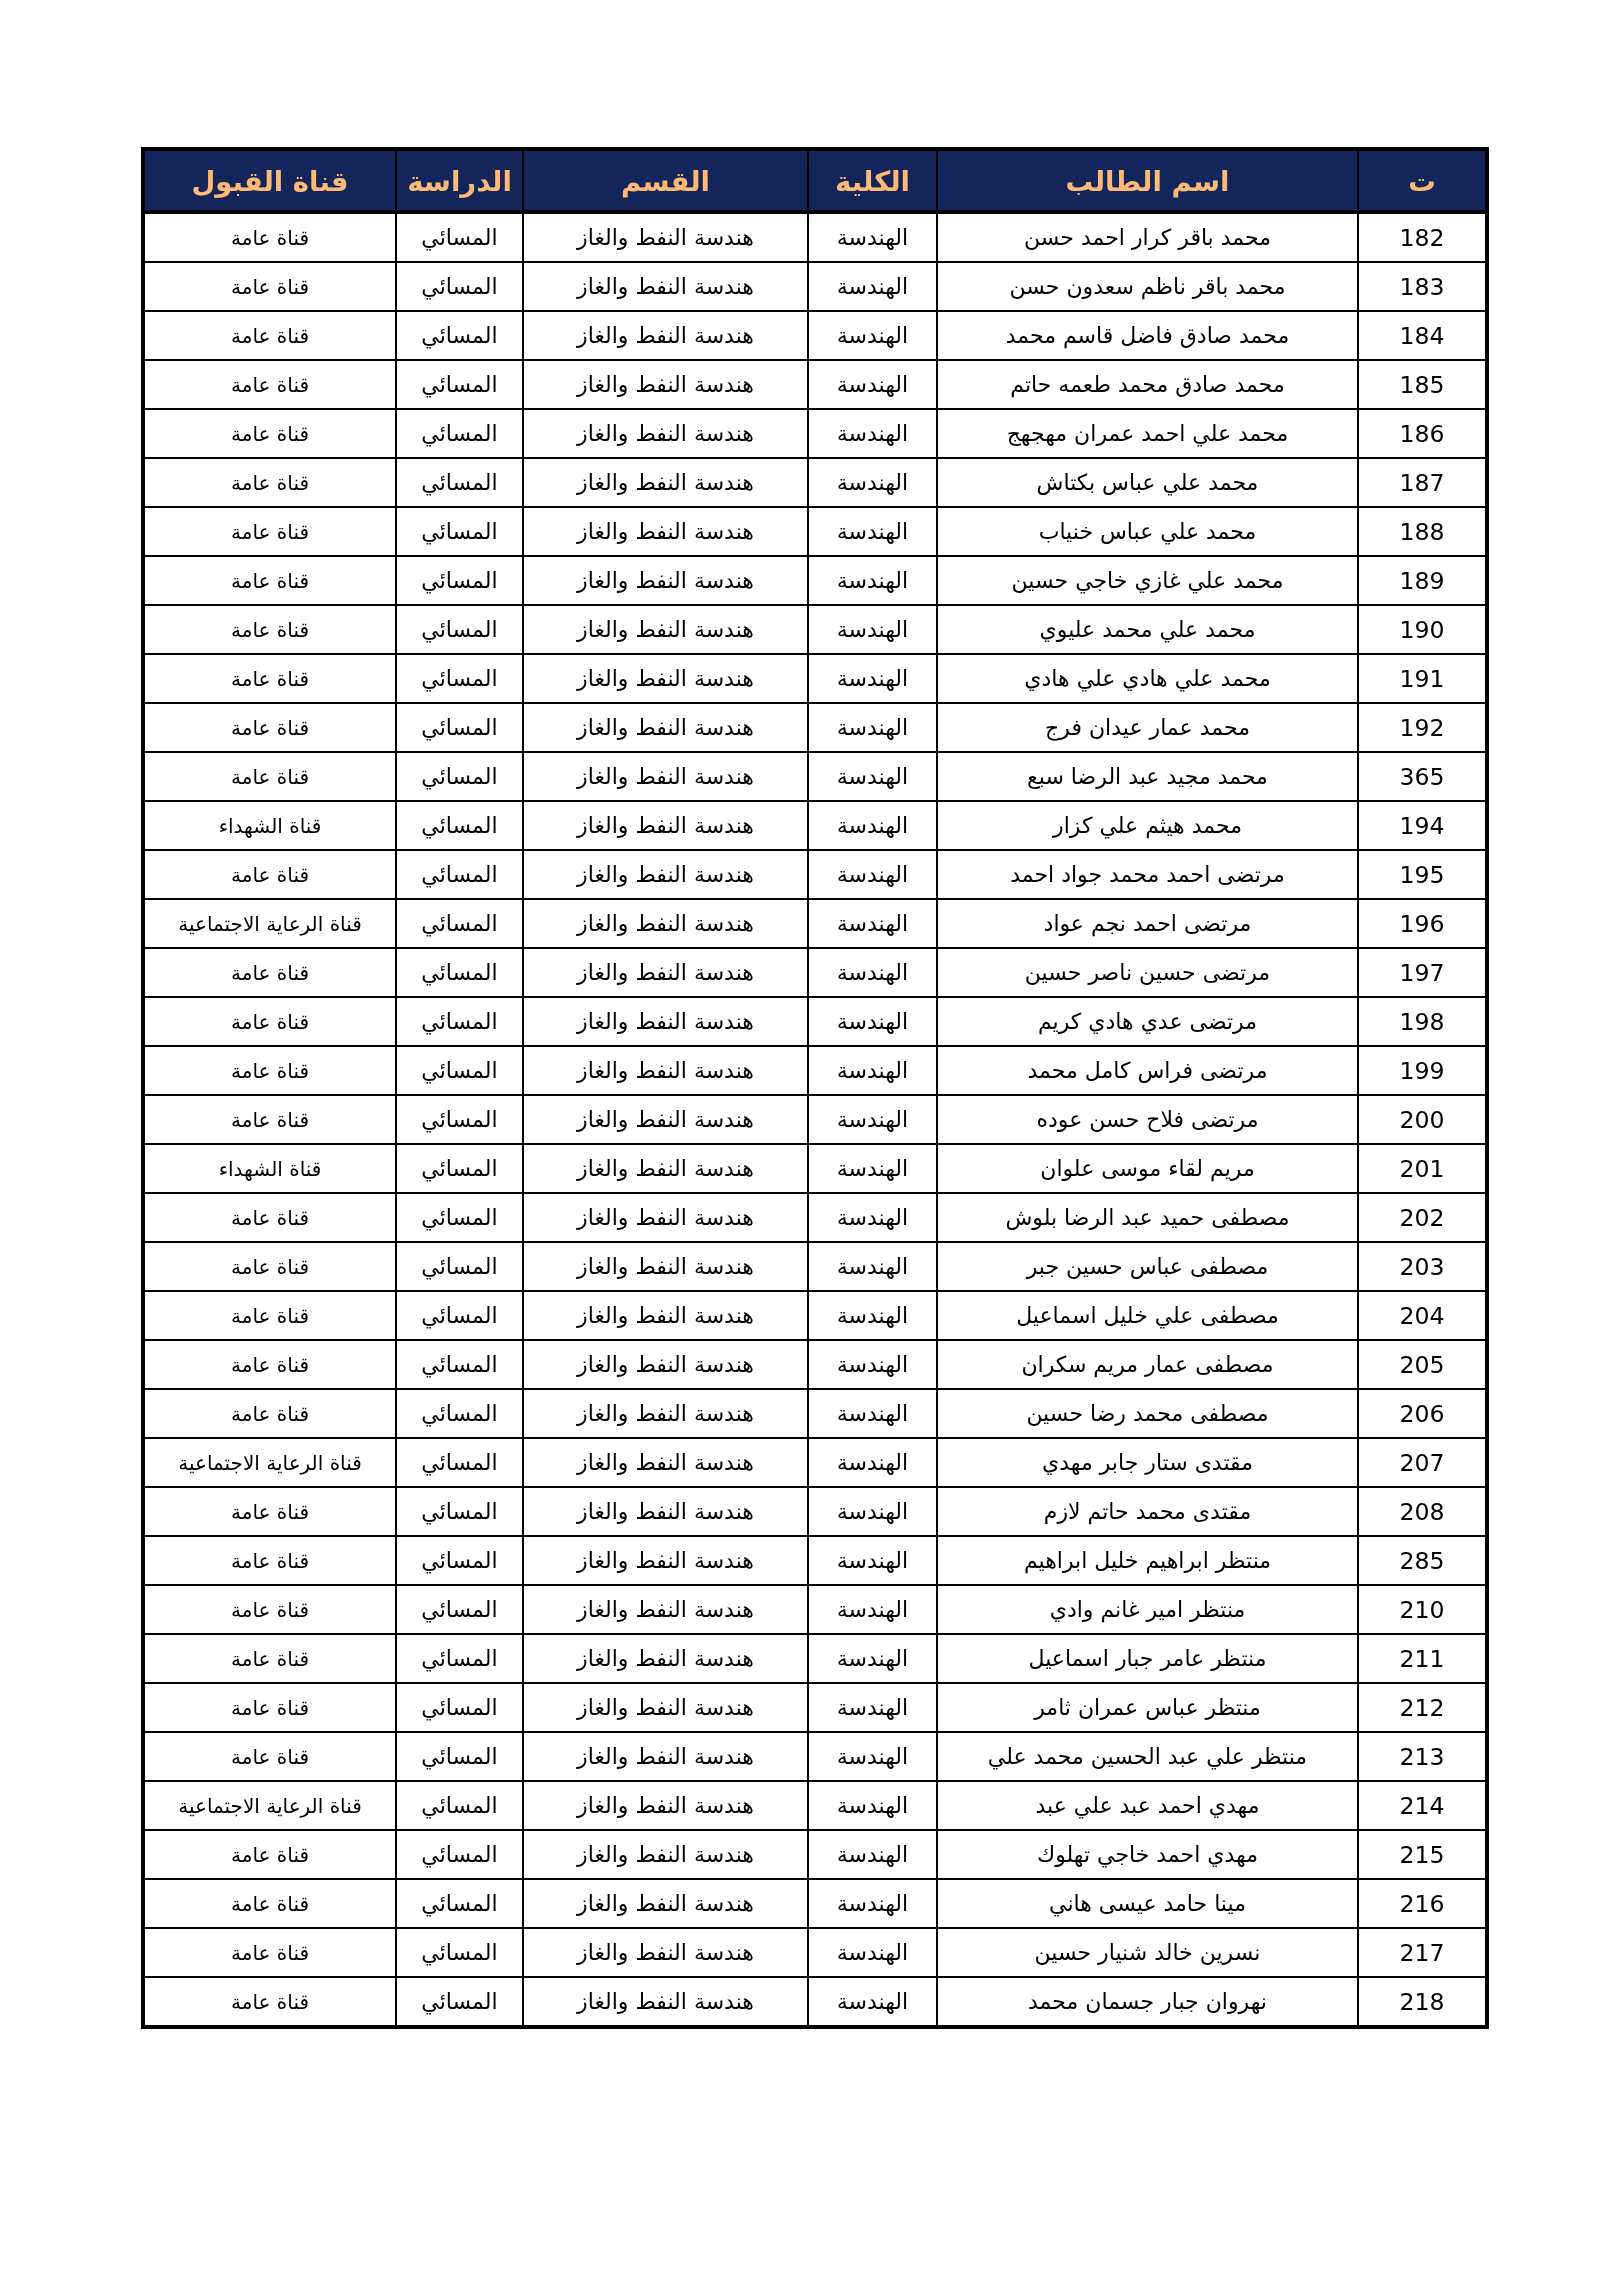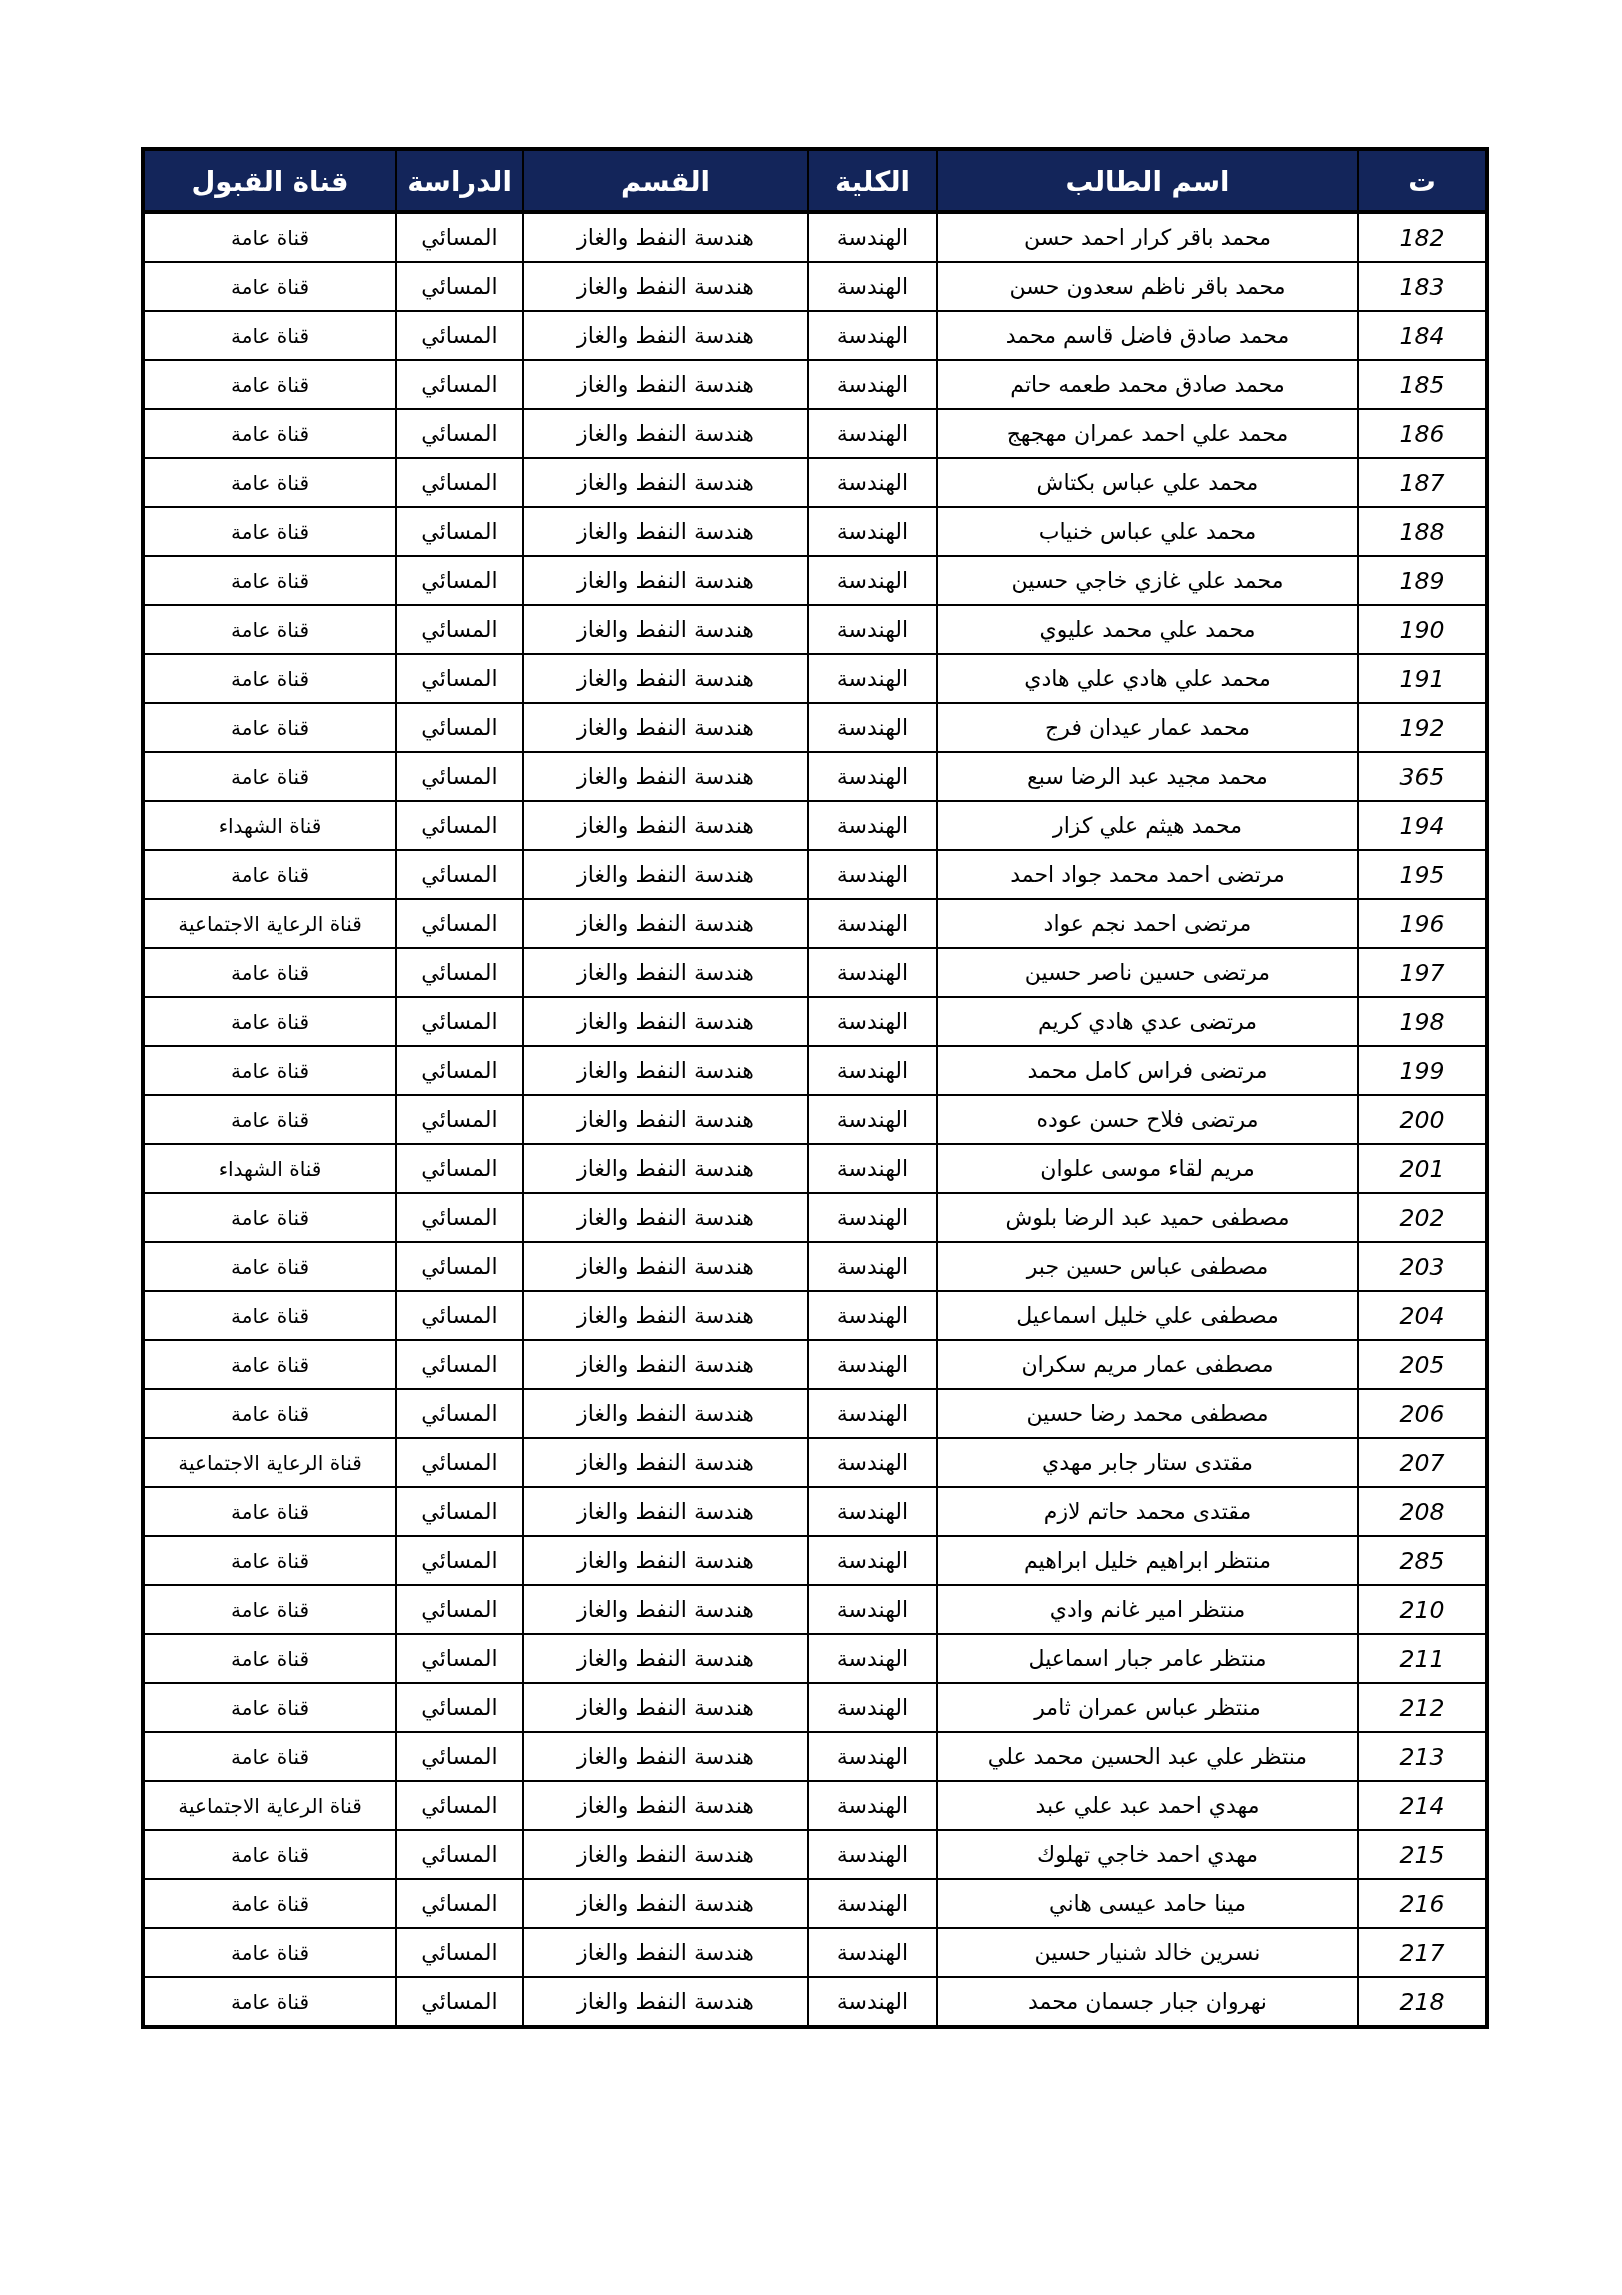--- a/index.html
+++ b/index.html
@@ -12,28 +12,28 @@
     position:absolute;left:141px;top:147px;width:1343px;
     border-collapse:collapse;table-layout:fixed;direction:rtl;
     border:4.6px solid #000;
   }
   .students-table th,.students-table td{
     border:2.6px solid #000;
     text-align:center;vertical-align:middle;
     padding:0 3.9px;white-space:nowrap;overflow:hidden;
   }
   .students-table thead th{
-    background:#13255a;color:#ffffff;
+    background:#13255a;color:#fdba74;
     height:59px;font-size:27.5px;font-weight:bold;
     border-bottom:4.6px solid #000;
   }
   .students-table td{
     height:47px;font-size:22px;color:#000000;background:#ffffff;
   }
-  .students-table td.cell-no{font-size:23.6px;font-style:italic;}
+  .students-table td.cell-no{font-size:23.6px;}
   .students-table td.cell-channel{font-size:20px;}
 </style>
 </head>
 <body>
 
 <div class="page">
   <table class="students-table" dir="rtl">
     <colgroup>
       <col style="width:129px">
       <col style="width:421px">

